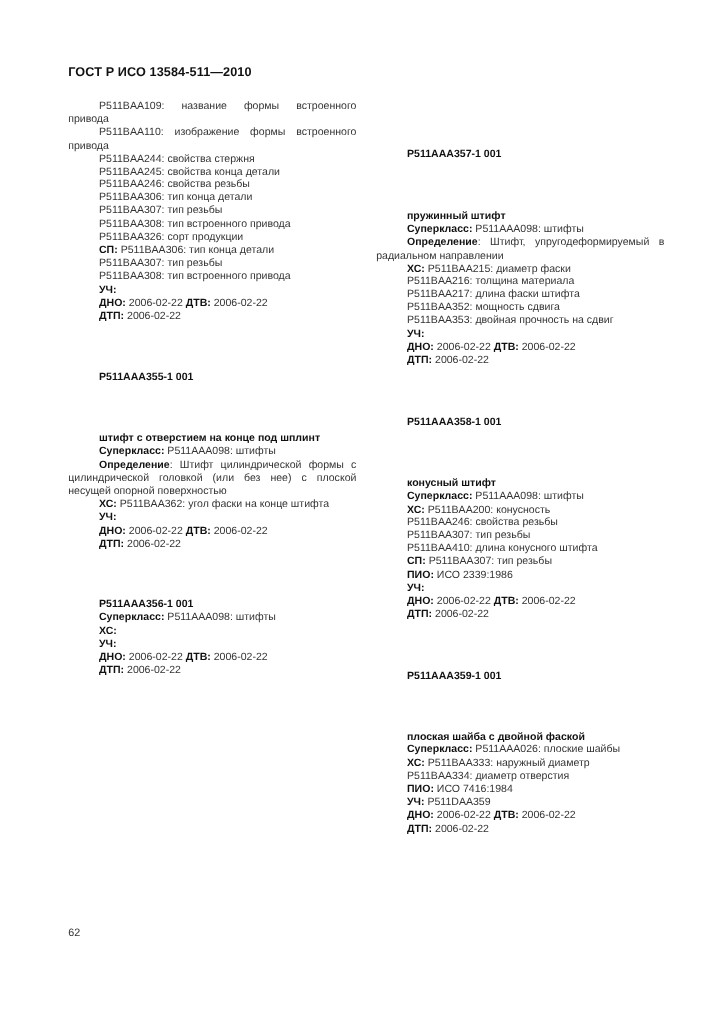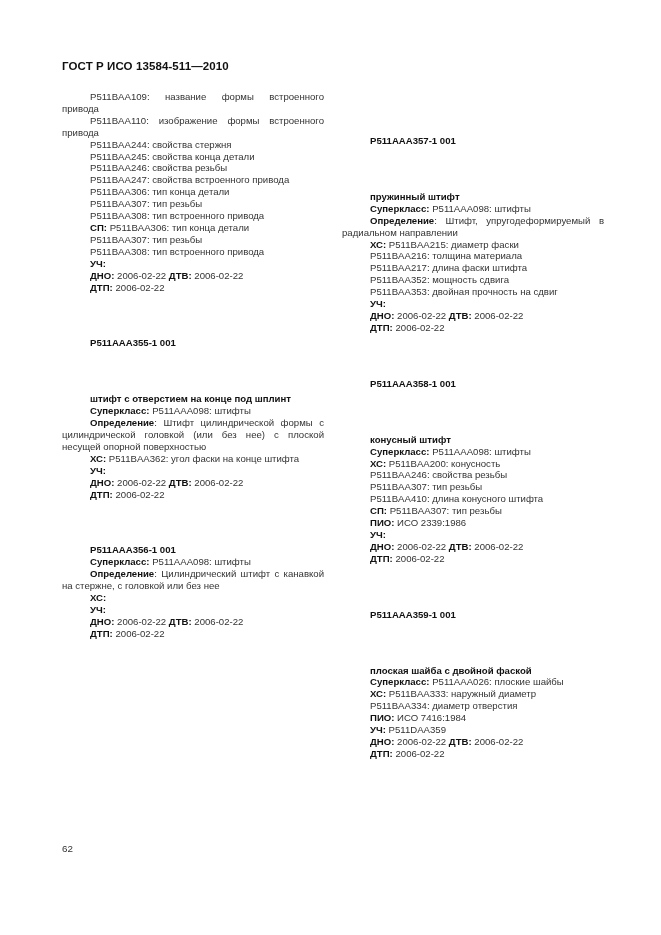--- a/index.html
+++ b/index.html
@@ -21,24 +21,24 @@
 
 <div class="header">ГОСТ Р ИСО 13584-511—2010</div>
 
 <div class="col col-left">
   <div>
     <p class="p just">P511BAA109: название формы встроенного привода</p>
     <p class="p just">P511BAA110: изображение формы встроенного привода</p>
     <p class="p ind">P511BAA244: свойства стержня</p>
     <p class="p ind">P511BAA245: свойства конца детали</p>
     <p class="p ind">P511BAA246: свойства резьбы</p>
-    <p class="p ind">P511BAA247: свойства встроенного привода</p>
     <p class="p ind">P511BAA306: тип конца детали</p>
     <p class="p ind">P511BAA307: тип резьбы</p>
     <p class="p ind">P511BAA308: тип встроенного привода</p>
+    <p class="p ind">P511BAA326: сорт продукции</p>
     <p class="p ind"><span class="b">СП:</span><span> P511BAA306: тип конца детали</span></p>
     <p class="p ind">P511BAA307: тип резьбы</p>
     <p class="p ind">P511BAA308: тип встроенного привода</p>
     <p class="p ind"><span class="b">УЧ:</span></p>
     <p class="p ind"><span class="b">ДНО:</span><span> 2006-02-22 </span><span class="b">ДТВ:</span><span> 2006-02-22</span></p>
     <p class="p ind"><span class="b">ДТП:</span><span> 2006-02-22</span></p>
   </div>
 
   <div class="entry">
     <p class="p ind b">P511AAA355-1 001</p>
@@ -47,21 +47,20 @@
     <p class="p just"><span class="b">Определение</span><span>: Штифт цилиндрической формы с цилиндрической головкой (или без нее) с плоской несущей опорной поверхностью</span></p>
     <p class="p ind"><span class="b">ХС:</span><span> P511BAA362: угол фаски на конце штифта</span></p>
     <p class="p ind"><span class="b">УЧ:</span></p>
     <p class="p ind"><span class="b">ДНО:</span><span> 2006-02-22 </span><span class="b">ДТВ:</span><span> 2006-02-22</span></p>
     <p class="p ind"><span class="b">ДТП:</span><span> 2006-02-22</span></p>
   </div>
 
   <div class="entry">
     <p class="p ind b">P511AAA356-1 001</p>
     <p class="p ind"><span class="b">Суперкласс:</span><span> P511AAA098: штифты</span></p>
-    <p class="p just"><span class="b">Определение</span><span>: Цилиндрический штифт с канавкой на стержне, с головкой или без нее</span></p>
     <p class="p ind"><span class="b">ХС:</span></p>
     <p class="p ind"><span class="b">УЧ:</span></p>
     <p class="p ind"><span class="b">ДНО:</span><span> 2006-02-22 </span><span class="b">ДТВ:</span><span> 2006-02-22</span></p>
     <p class="p ind"><span class="b">ДТП:</span><span> 2006-02-22</span></p>
   </div>
 </div>
 
 <div class="col col-right">
   <div>
     <p class="p ind b">P511AAA357-1 001</p>

